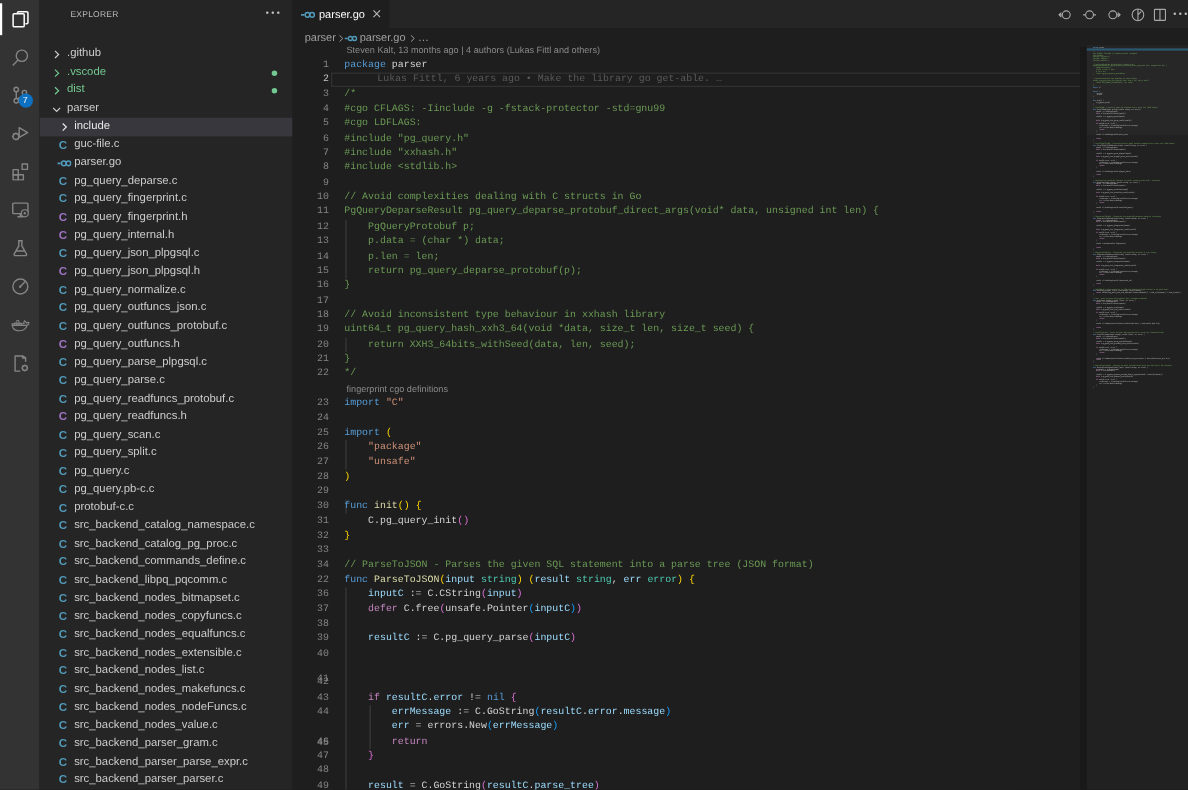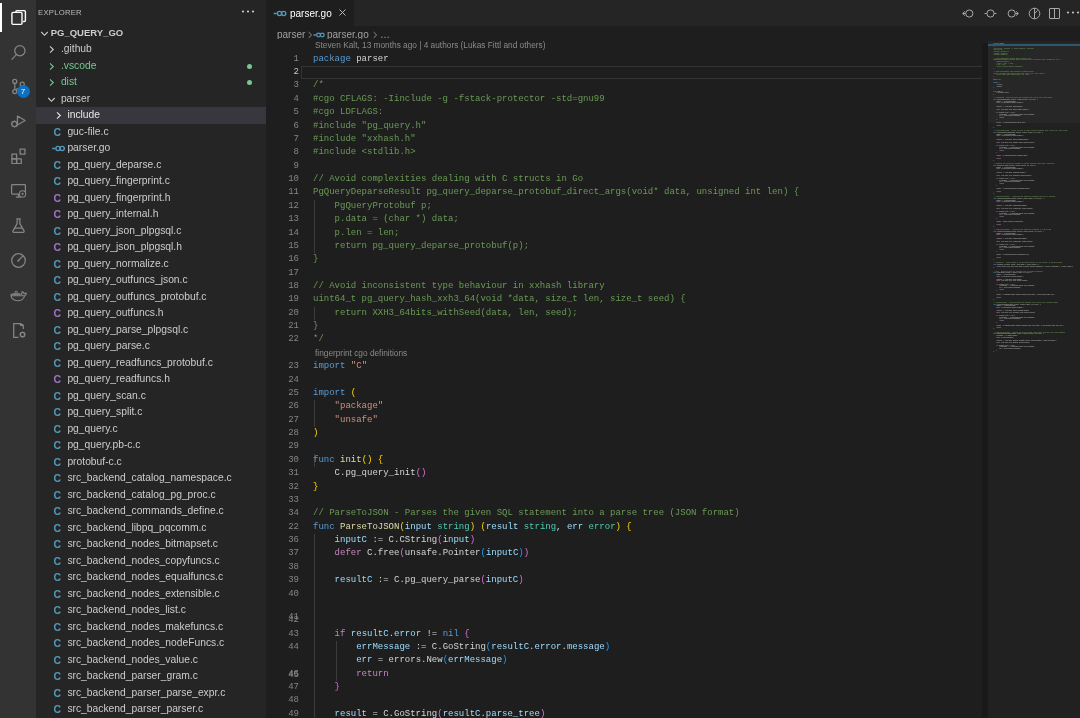--- a/index.html
+++ b/index.html
@@ -58,33 +58,27 @@
       <path d="M0.9 8.3 h12.9 c1.1-.5 1.6-1.5 1.7-2.4 c-.9-.3-1.8 0-2.3.5 c-.2-1-.8-1.7-1.6-2.1 c-.6.7-.8 1.7-.4 2.6 H0.9 c-.1 2.3 .9 6 6.2 6 c4.7 0 6.2-3 6.7-4.6" stroke-width="1"></path>
       <path d="M2.8 8v-1.8h1.8V8 M4.9 8V6.2h1.8V8 M7 8V6.2h1.8V8 M4.9 5.9V4.1h1.8v1.8" stroke-width=".8"></path>
     </svg>
     <svg class="abs" style="left:9.5px;top:322px" width="17" height="17" viewBox="0 0 16 16" fill="none" stroke="#858585" stroke-width="1.2" stroke-linejoin="round">
       <path d="M12.5 6.5 v-3.3 L9.9 1.5 H3.5 v13 h4.5"></path>
       <path d="M9.9 1.5 v1.7 h2.6"></path>
       <circle cx="11.8" cy="11.8" r="2.1"></circle>
       <path d="M11.8 8.9v1.1 M11.8 13.6v1.1 M8.9 11.8h1.1 M13.6 11.8h1.1 M9.8 9.8l.8.8 M13 13l.8.8 M9.8 13.8l.8-.8 M13 10.6l.8-.8" stroke-width=".8"></path>
     </svg>
     <div class="abs" style="left:36px;top:0;width:230px;height:718px;background:#252526"></div>
-    <div class="abs" style="left:38px;top:6px;font-size:7.7px;letter-spacing:0.25px;color:#bbbbbb;line-height:13px">EXPLORER</div>
+    <div class="abs" style="left:64px;top:6px;font-size:7.7px;letter-spacing:0.25px;color:#bbbbbb;line-height:13px">EXPLORER</div>
     <svg class="abs" style="left:241px;top:9px" width="14" height="5" viewBox="0 0 14 5">
       <circle cx="2" cy="2.5" r="1.1" fill="#cccccc"></circle>
       <circle cx="7" cy="2.5" r="1.1" fill="#cccccc"></circle>
       <circle cx="12" cy="2.5" r="1.1" fill="#cccccc"></circle>
     </svg>
     <div class="abs" style="left:36px;top:0;width:230px;height:718px;overflow:hidden">
-      <div class="row" style="top:24.8px;">
-        <svg class="abs" style="left:4px;top:4.2px" width="9" height="9" viewBox="0 0 9 9" fill="none" stroke="#cccccc" stroke-width="1.1">
-          <path d="M1.3 3 L4.5 6.3 L7.7 3"></path>
-        </svg>
-        <span class="abs" style="left:14.7px;font-weight:bold;font-size:9.5px">PG_QUERY_GO</span>
-      </div>
       <div class="row" style="top:41.3px;">
         <svg class="abs" style="left:11px;top:4.2px" width="9" height="9" viewBox="0 0 9 9" fill="none" stroke="#cccccc" stroke-width="1.1">
           <path d="M3 1.3 L6.3 4.5 L3 7.7"></path>
         </svg>
         <span class="abs" style="left:24.9px;color:#cccccc">.github</span>
       </div>
       <div class="row" style="top:57.8px;">
         <svg class="abs" style="left:11px;top:4.2px" width="9" height="9" viewBox="0 0 9 9" fill="none" stroke="#73c991" stroke-width="1.1">
           <path d="M3 1.3 L6.3 4.5 L3 7.7"></path>
         </svg>
@@ -400,20 +394,21 @@
       <div class="crow" style="top:601.6px"><span style="color:#d4d4d4">        </span><span style="color:#9cdcfe">errMessage</span><span style="color:#d4d4d4"> := C.GoString</span><span style="color:#179fff">(</span><span style="color:#9cdcfe">resultC</span><span style="color:#d4d4d4">.</span><span style="color:#9cdcfe">error</span><span style="color:#d4d4d4">.</span><span style="color:#9cdcfe">message</span><span style="color:#179fff">)</span></div>
       <div class="lnum" style="top:630px;color:#858585">45</div>
       <div class="crow" style="top:615.0px"><span style="color:#d4d4d4">        </span><span style="color:#9cdcfe">err</span><span style="color:#d4d4d4"> = errors.New</span><span style="color:#179fff">(</span><span style="color:#9cdcfe">errMessage</span><span style="color:#179fff">)</span></div>
       <div class="lnum" style="top:628.4px;color:#858585">46</div>
       <div class="crow" style="top:628.4px"><span style="color:#d4d4d4">        </span><span style="color:#c586c0">return</span></div>
       <div class="lnum" style="top:641.8px;color:#858585">47</div>
       <div class="crow" style="top:641.8px"><span style="color:#d4d4d4">    </span><span style="color:#da70d6">}</span></div>
       <div class="lnum" style="top:655.1px;color:#858585">48</div>
       <div class="lnum" style="top:668.5px;color:#858585">49</div>
       <div class="crow" style="top:668.5px"><span style="color:#d4d4d4">    </span><span style="color:#9cdcfe">result</span><span style="color:#d4d4d4"> = C.GoString</span><span style="color:#da70d6">(</span><span style="color:#9cdcfe">resultC</span><span style="color:#d4d4d4">.</span><span style="color:#9cdcfe">parse_tree</span><span style="color:#da70d6">)</span></div>
+      <div class="abs" style="left:77px;top:26.7px;white-space:pre;font-family:'Liberation Mono',monospace;font-size:9px;line-height:13.37px;color:#5a5a5a">Lukas Fittl, 6 years ago • Make the library go get-able. …</div>
     </div>
     <div class="abs" style="left:982px;top:43px;width:6px;height:675px;background:#191919"></div>
     <div class="abs" style="left:988px;top:43px;width:92px;height:675px;background:#212121"></div>
     <div class="abs" style="left:988px;top:44.1px;width:92px;height:1.5px;background:#275672"></div>
     <div class="abs" style="left:988px;top:41px;width:92px;height:82px;background:rgba(121,121,121,0.08)"></div>
     <svg class="abs" style="left:988px;top:41px" width="92" height="320" viewBox="0 0 92 320">
       <g transform="translate(5.6,1.5) scale(0.0962,0.125)" font-family="Liberation Mono,monospace" font-size="13px" font-weight="bold">
         <text x="0" y="11.0" fill="#569cd6">package<tspan fill="#aeaeae"> parser</tspan></text>
         <text x="0" y="37.4" fill="#6a9955">/*</text>
         <text x="0" y="50.6" fill="#6a9955">#cgo CFLAGS: -Iinclude -g -fstack-protector -std=gnu99</text>

